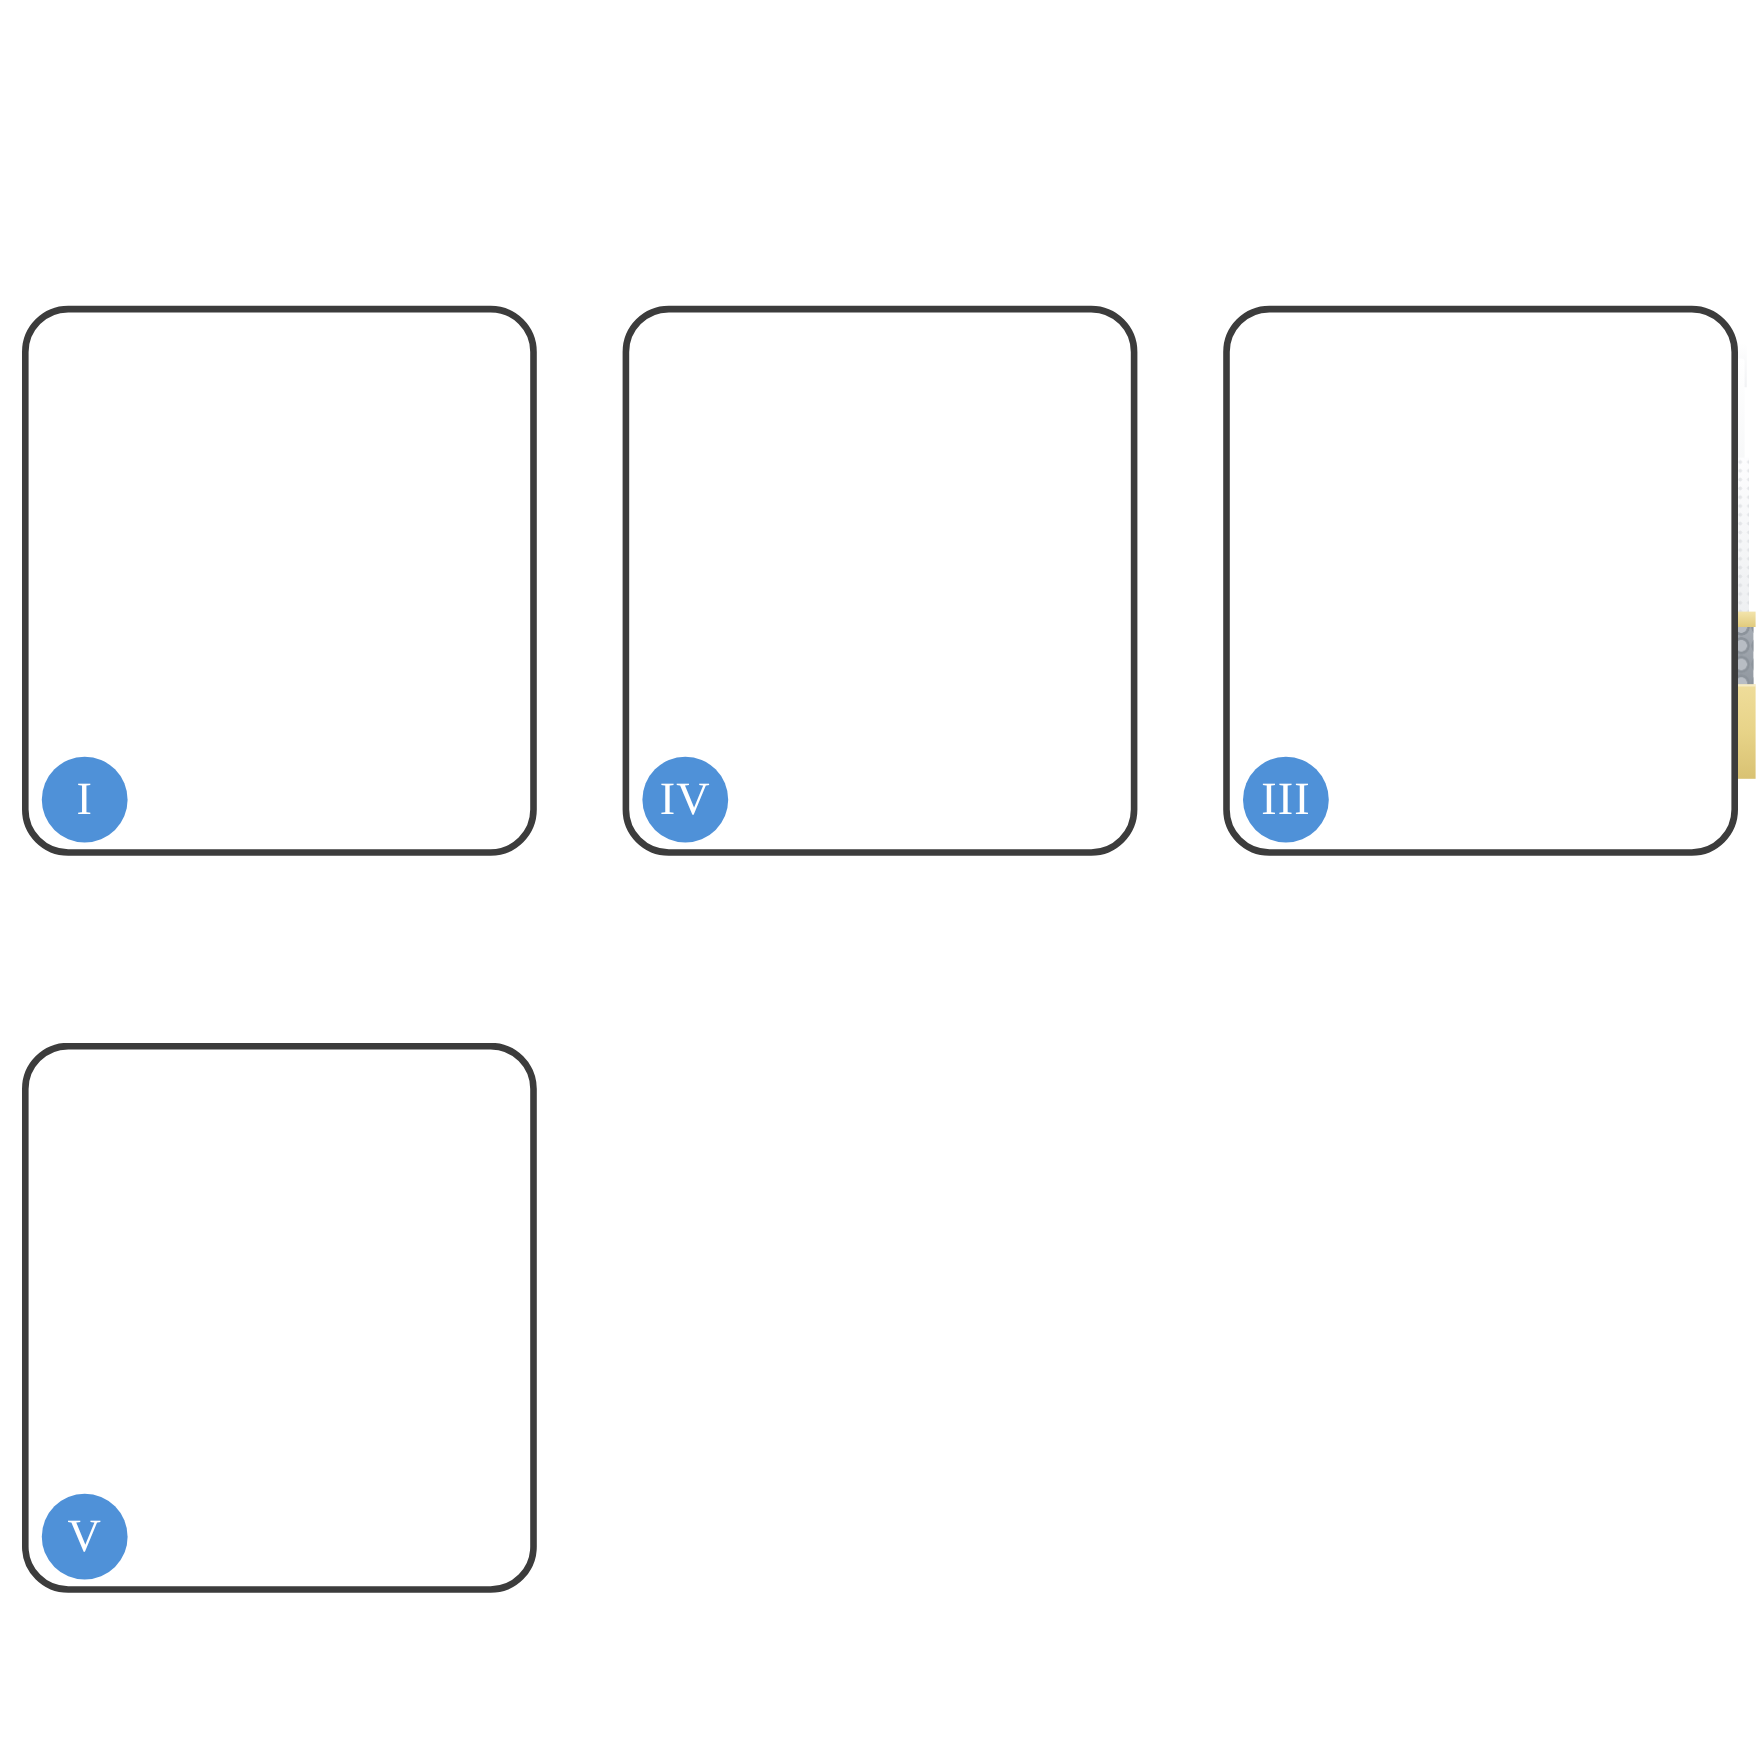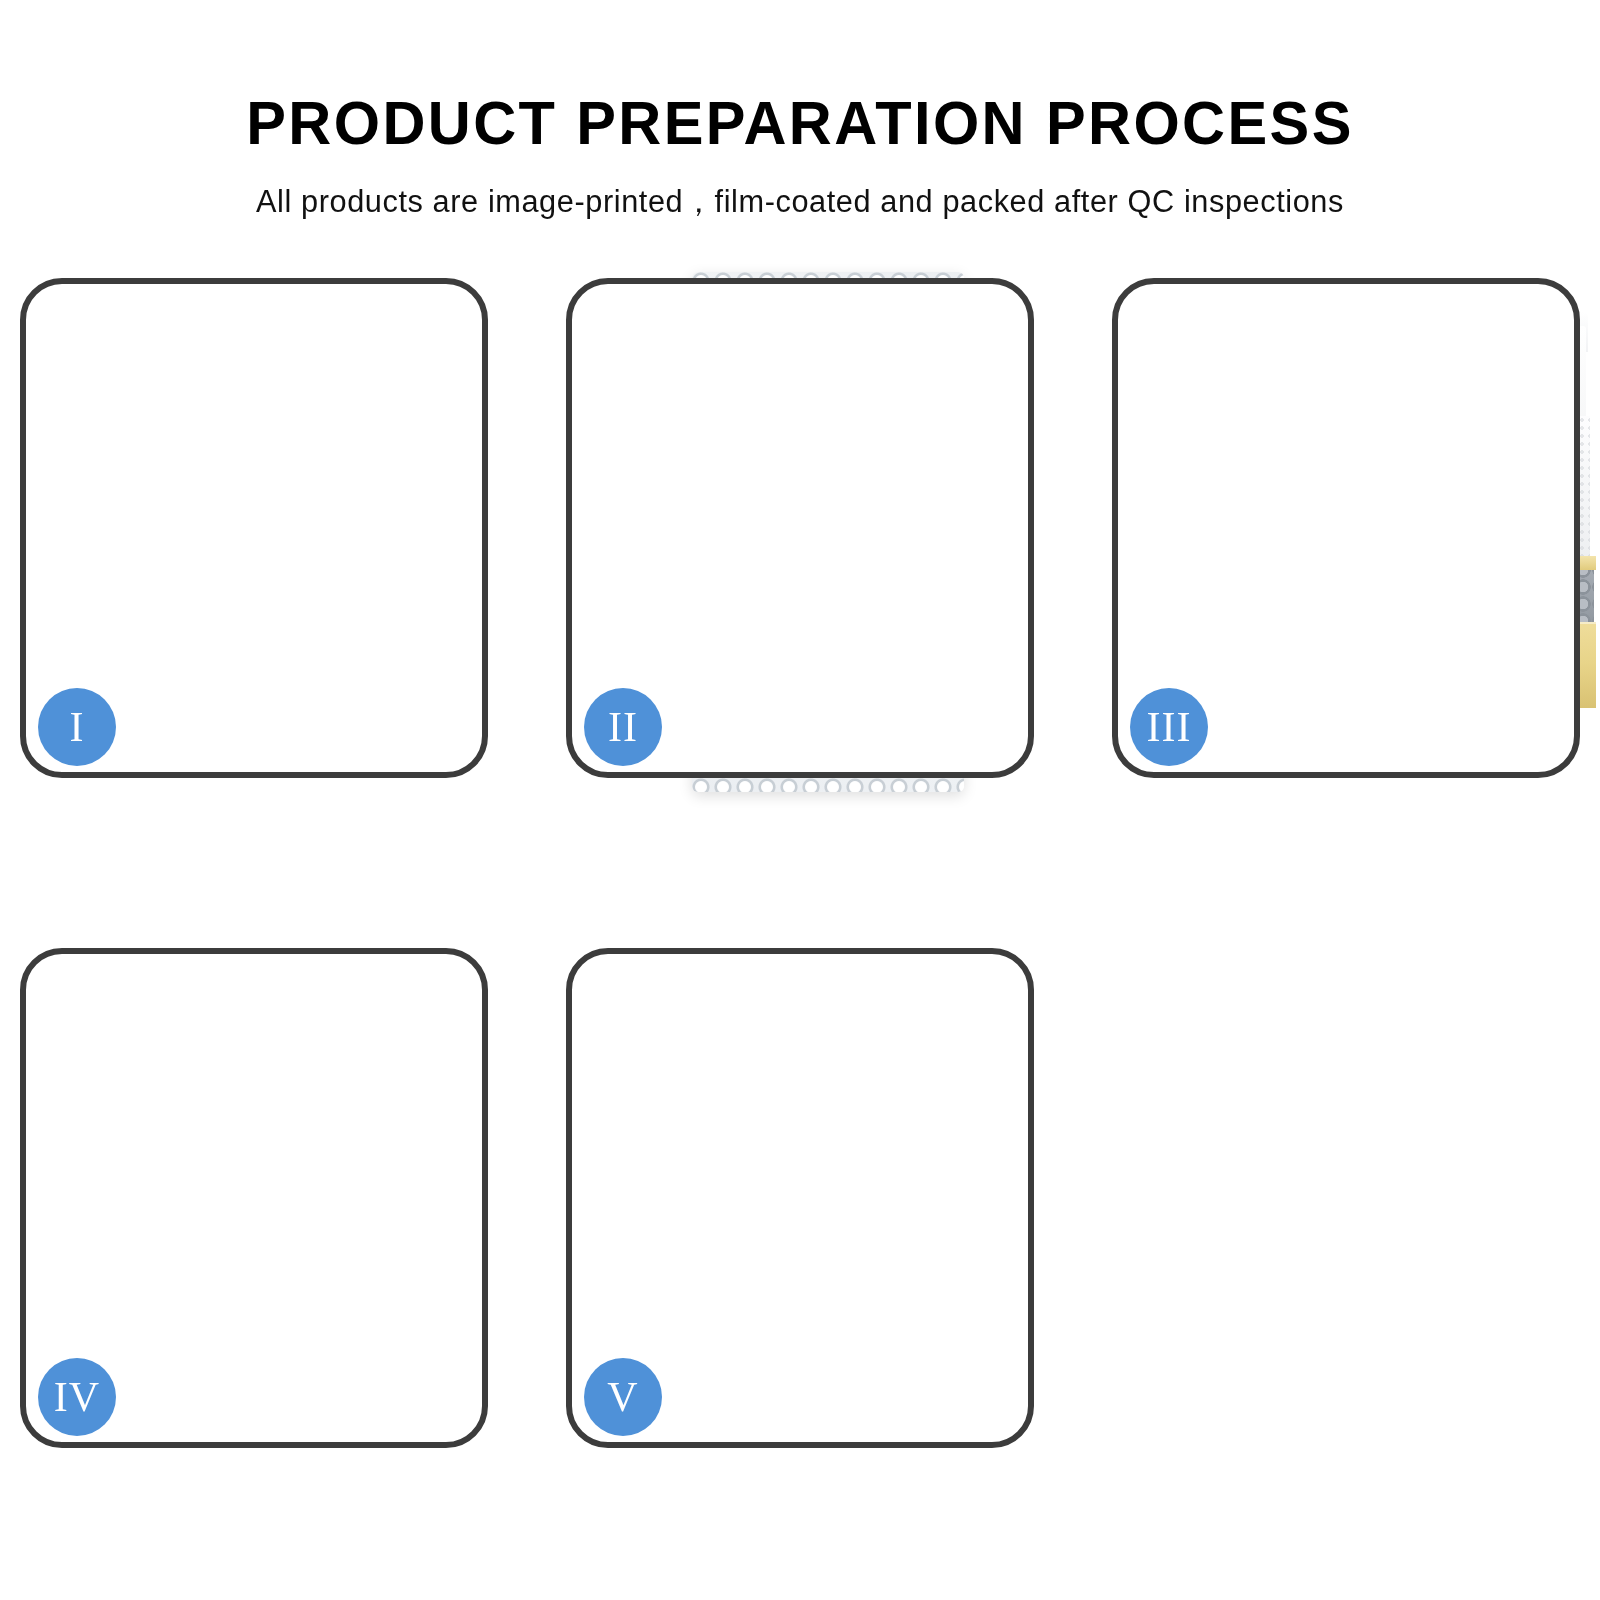--- a/index.html
+++ b/index.html
@@ -480,24 +480,20 @@
     position:absolute; left:150px; top:358px; width:34px; height:34px;
     background: rgba(152,118,80,.5);
     transform: rotate(4deg);
   }
 </style>
 </head>
 <body>
 
 <div id="page">
 
-  <div class="header">
-    <div class="title">PRODUCT PREPARATION PROCESS</div>
-    <div class="subtitle">All products are image-printed，film-coated and packed after QC inspections</div>
-  </div>
 
   <div class="grid">
 
     <div class="panel">
       <div class="photo p1">
         <div class="wcorner"></div>
         <div class="band" style="top:152px"></div>
         <div class="band" style="top:268px"></div>
         <div class="band" style="top:412px"></div>
 
@@ -546,140 +542,120 @@
         <div class="dot"></div>
         <div class="vib"></div>
         <div class="tool"></div>
         <div class="cloth"></div>
         <div class="screw"></div>
       </div>
       <div class="frame"></div>
       <div class="badge">I</div>
     </div>
 
+
     <div class="panel">
-      <div class="photo bleed p2">
-        <div class="wrap">
-          <div class="inner">
-            <div class="topbar"></div>
-            <div class="cnn"></div>
-            <div class="pad"></div>
-            <div class="cable"></div>
-            <div class="chipS"></div>
-            <div class="base"></div>
-            <div class="tab1"></div>
-            <div class="tab2"></div>
+      <div class="photo p4">
+        <div class="stack">
+
+          <div class="gbox" style="left:2px;  top:162px; width:210px; height:28px;"></div>
+          <div class="gbox" style="left:2px;  top:206px; width:210px; height:28px;"></div>
+          <div class="gbox" style="left:4px;  top:250px; width:212px; height:30px;"></div>
+          <div class="gbox" style="left:6px;  top:296px; width:214px; height:30px;"></div>
+          <div class="gbox" style="left:8px;  top:344px; width:216px; height:32px;"></div>
+          <div class="gbox" style="left:10px; top:392px; width:218px; height:32px;"></div>
+
+          <div class="gbox" style="left:144px; top:214px; width:294px; height:30px; transform:skewY(-7deg);"></div>
+          <div class="gbox" style="left:148px; top:258px; width:294px; height:32px; transform:skewY(-7deg);"></div>
+          <div class="gbox" style="left:150px; top:306px; width:296px; height:32px; transform:skewY(-7deg);"></div>
+          <div class="gbox" style="left:152px; top:354px; width:298px; height:34px; transform:skewY(-7deg);"></div>
+          <div class="gbox" style="left:154px; top:402px; width:300px; height:34px; transform:skewY(-7deg);"></div>
+
+          <div class="lidtop" style="left:2px; top:58px; width:318px; height:108px; transform: skewY(-9deg);">
+            <div class="lbl" style="left:14px; top:52px; font-size:13px; transform:rotate(-9deg);">Mobile Phone Spare Parts</div>
+            <div class="phpic" style="left:104px; top:30px; width:40px; height:54px; transform:rotate(-9deg);"></div>
+            <div class="phpic" style="left:150px; top:26px; width:42px; height:56px; transform:rotate(-9deg);"></div>
+            <div class="chk" style="left:200px; top:10px; transform:rotate(-9deg); font-size:8px; line-height:1.55;">
+              <div class="chkrow">
+                  <span class="chkbox"></span>
+                  <span>LCD Digitizer</span>
+                </div>
+              <div class="chkrow">
+                  <span class="chkbox"></span>
+                  <span>Touch Panel</span>
+                </div>
+              <div class="chkrow">
+                  <span class="chkbox"></span>
+                  <span>Front Glass</span>
+                </div>
+              <div class="chkrow">
+                  <span class="chkbox"></span>
+                  <span>Back Cover</span>
+                </div>
+              <div class="chkrow">
+                  <span class="chkbox"></span>
+                  <span>Full Housing</span>
+                </div>
+              <div class="chkrow">
+                  <span class="chkbox"></span>
+                  <span>Repair Tools</span>
+                </div>
+            </div>
           </div>
-          <div class="sticker"></div>
-          <div class="bub"></div>
+
+          <div class="lidtop" style="left:66px; top:118px; width:384px; height:118px; transform: skewY(-8deg);">
+            <div class="lbl" style="left:18px; top:58px; font-size:15px; transform:rotate(-8deg);">Mobile Phone Spare Parts</div>
+            <div class="phpic" style="left:138px; top:34px; width:46px; height:62px; transform:rotate(-8deg);"></div>
+            <div class="phpic" style="left:192px; top:28px; width:48px; height:64px; transform:rotate(-8deg);"></div>
+            <div class="chk" style="left:252px; top:12px; transform:rotate(-8deg); font-size:9px; line-height:1.6;">
+              <div class="chkrow">
+                  <span class="chkbox"></span>
+                  <span>LCD Digitizer</span>
+                </div>
+              <div class="chkrow">
+                  <span class="chkbox"></span>
+                  <span>Touch Panel</span>
+                </div>
+              <div class="chkrow">
+                  <span class="chkbox"></span>
+                  <span>Front Glass</span>
+                </div>
+              <div class="chkrow">
+                  <span class="chkbox"></span>
+                  <span>Back Cover</span>
+                </div>
+              <div class="chkrow">
+                  <span class="chkbox"></span>
+                  <span>Full Housing</span>
+                </div>
+              <div class="chkrow">
+                  <span class="chkbox"></span>
+                  <span>Repair Tools</span>
+                </div>
+            </div>
+          </div>
+
         </div>
       </div>
       <div class="frame"></div>
-      <div class="badge">II</div>
+      <div class="badge">IV</div>
     </div>
 
     <div class="panel">
       <div class="photo bleed p3">
         <div class="lidflap"></div>
         <div class="lidback"></div>
         <div class="foam"></div>
         <div class="bubblefill"></div>
         <div class="boxlip"></div>
         <div class="boxleft"></div>
         <div class="boxfront"></div>
       </div>
       <div class="frame"></div>
       <div class="badge">III</div>
-    </div>
-
-    <div class="panel">
-      <div class="photo p4">
-        <div class="stack">
-
-          <div class="gbox" style="left:2px;  top:162px; width:210px; height:28px;"></div>
-          <div class="gbox" style="left:2px;  top:206px; width:210px; height:28px;"></div>
-          <div class="gbox" style="left:4px;  top:250px; width:212px; height:30px;"></div>
-          <div class="gbox" style="left:6px;  top:296px; width:214px; height:30px;"></div>
-          <div class="gbox" style="left:8px;  top:344px; width:216px; height:32px;"></div>
-          <div class="gbox" style="left:10px; top:392px; width:218px; height:32px;"></div>
-
-          <div class="gbox" style="left:144px; top:214px; width:294px; height:30px; transform:skewY(-7deg);"></div>
-          <div class="gbox" style="left:148px; top:258px; width:294px; height:32px; transform:skewY(-7deg);"></div>
-          <div class="gbox" style="left:150px; top:306px; width:296px; height:32px; transform:skewY(-7deg);"></div>
-          <div class="gbox" style="left:152px; top:354px; width:298px; height:34px; transform:skewY(-7deg);"></div>
-          <div class="gbox" style="left:154px; top:402px; width:300px; height:34px; transform:skewY(-7deg);"></div>
-
-          <div class="lidtop" style="left:2px; top:58px; width:318px; height:108px; transform: skewY(-9deg);">
-            <div class="lbl" style="left:14px; top:52px; font-size:13px; transform:rotate(-9deg);">Mobile Phone Spare Parts</div>
-            <div class="phpic" style="left:104px; top:30px; width:40px; height:54px; transform:rotate(-9deg);"></div>
-            <div class="phpic" style="left:150px; top:26px; width:42px; height:56px; transform:rotate(-9deg);"></div>
-            <div class="chk" style="left:200px; top:10px; transform:rotate(-9deg); font-size:8px; line-height:1.55;">
-              <div class="chkrow">
-                  <span class="chkbox"></span>
-                  <span>LCD Digitizer</span>
-                </div>
-              <div class="chkrow">
-                  <span class="chkbox"></span>
-                  <span>Touch Panel</span>
-                </div>
-              <div class="chkrow">
-                  <span class="chkbox"></span>
-                  <span>Front Glass</span>
-                </div>
-              <div class="chkrow">
-                  <span class="chkbox"></span>
-                  <span>Back Cover</span>
-                </div>
-              <div class="chkrow">
-                  <span class="chkbox"></span>
-                  <span>Full Housing</span>
-                </div>
-              <div class="chkrow">
-                  <span class="chkbox"></span>
-                  <span>Repair Tools</span>
-                </div>
-            </div>
-          </div>
-
-          <div class="lidtop" style="left:66px; top:118px; width:384px; height:118px; transform: skewY(-8deg);">
-            <div class="lbl" style="left:18px; top:58px; font-size:15px; transform:rotate(-8deg);">Mobile Phone Spare Parts</div>
-            <div class="phpic" style="left:138px; top:34px; width:46px; height:62px; transform:rotate(-8deg);"></div>
-            <div class="phpic" style="left:192px; top:28px; width:48px; height:64px; transform:rotate(-8deg);"></div>
-            <div class="chk" style="left:252px; top:12px; transform:rotate(-8deg); font-size:9px; line-height:1.6;">
-              <div class="chkrow">
-                  <span class="chkbox"></span>
-                  <span>LCD Digitizer</span>
-                </div>
-              <div class="chkrow">
-                  <span class="chkbox"></span>
-                  <span>Touch Panel</span>
-                </div>
-              <div class="chkrow">
-                  <span class="chkbox"></span>
-                  <span>Front Glass</span>
-                </div>
-              <div class="chkrow">
-                  <span class="chkbox"></span>
-                  <span>Back Cover</span>
-                </div>
-              <div class="chkrow">
-                  <span class="chkbox"></span>
-                  <span>Full Housing</span>
-                </div>
-              <div class="chkrow">
-                  <span class="chkbox"></span>
-                  <span>Repair Tools</span>
-                </div>
-            </div>
-          </div>
-
-        </div>
-      </div>
-      <div class="frame"></div>
-      <div class="badge">IV</div>
     </div>
 
     <div class="panel">
       <div class="photo p5">
         <div class="foamlid"></div>
         <div class="flapL"></div>
         <div class="flapR"></div>
         <div class="foamin"></div>
         <div class="goldrow">
           <div class="gcol"></div>

